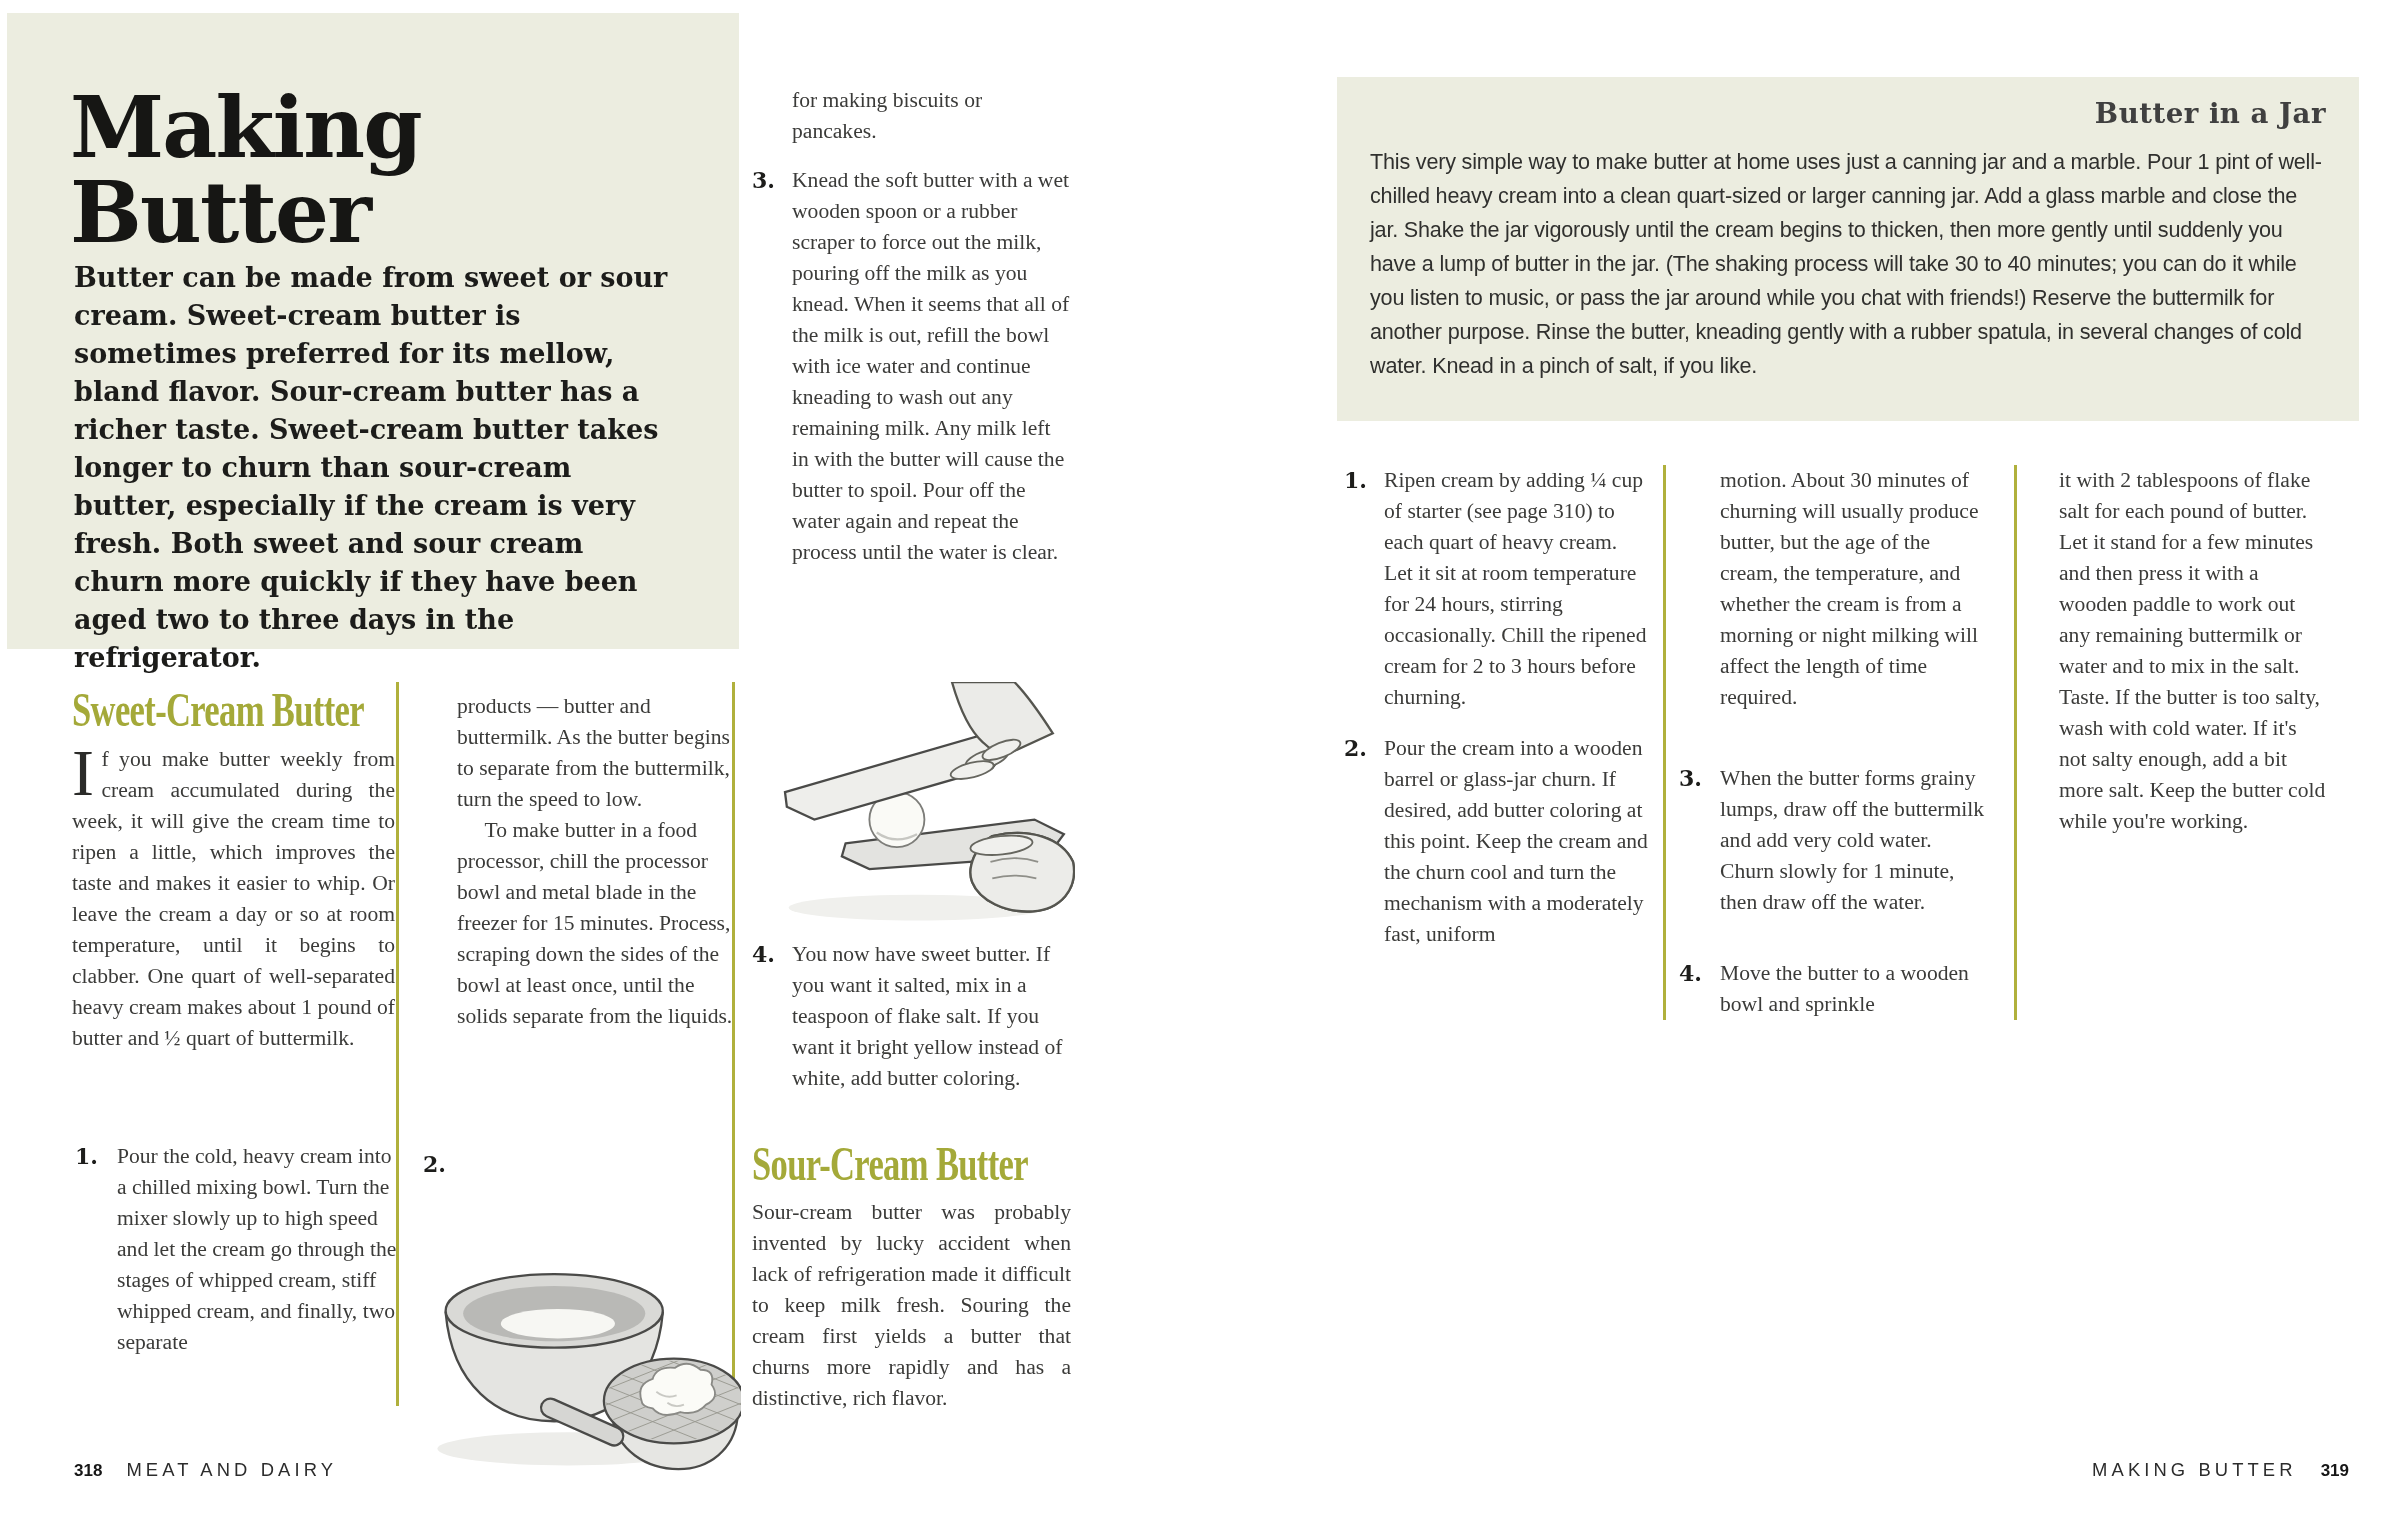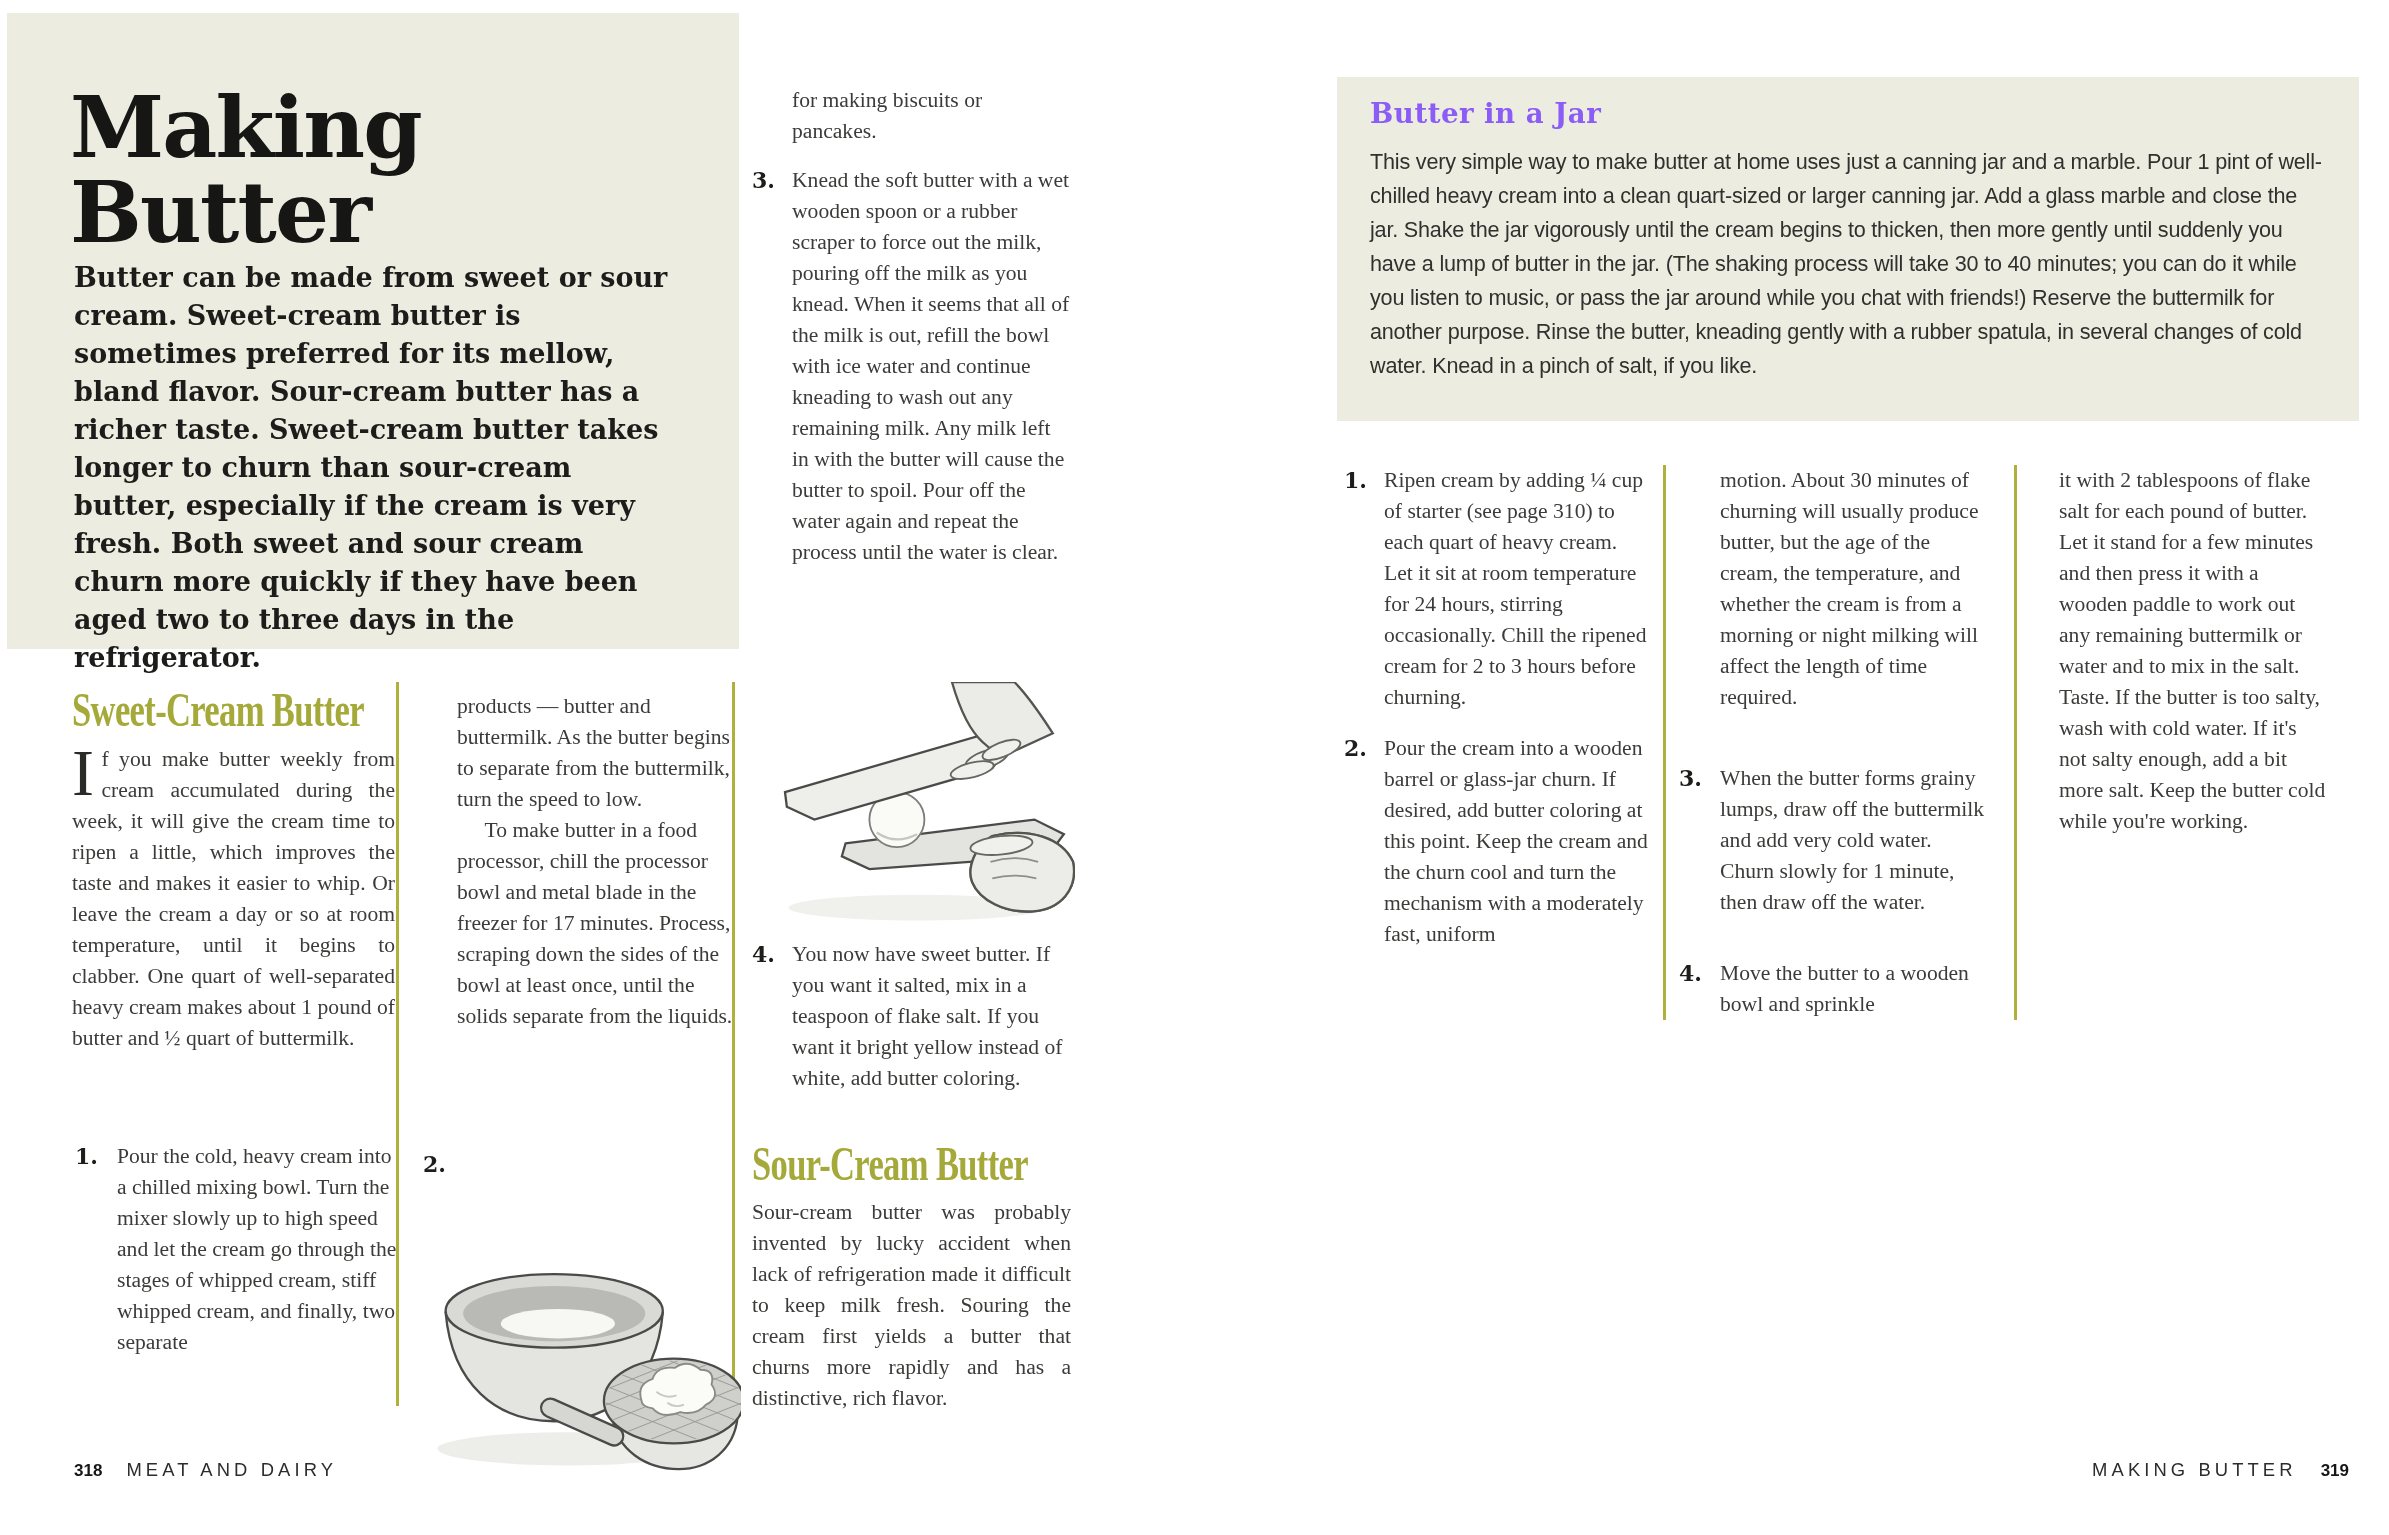--- a/index.html
+++ b/index.html
@@ -18,22 +18,22 @@
   .body-txt{font-size:21.6px;line-height:31px;}
   .just{text-align:justify;}
   .indent{text-indent:27.6px;}
   .dropcap{float:left;font-size:66px;line-height:53px;padding:1.8px 7.4px 0 0;color:#2a2a28;}
   .step{display:flex;}
   .step .num{font-family:"DejaVu Serif", serif;font-weight:bold;font-size:22px;color:#1d1d1b;flex:0 0 auto;}
   .step .txt{flex:1 1 auto;}
   .divider{background:#b0b03c;width:2.8px;}
 
   .jar-box{background:#ecede0;box-sizing:border-box;padding:20px 33px 0 33px;}
-  .jar-title{font-family:"DejaVu Serif", serif;font-weight:bold;font-size:27.6px;color:#8b5cf6;
-             text-align:left;letter-spacing:0.5px;}
+  .jar-title{font-family:"DejaVu Serif", serif;font-weight:bold;font-size:27.6px;color:#404040;
+             text-align:right;letter-spacing:0.5px;}
   .jar-body{font-family:"Liberation Sans", sans-serif;font-size:21.6px;line-height:34px;
             color:#30302e;margin-top:14.7px;letter-spacing:-0.2px;}
 
   .footer{font-family:"Liberation Sans", sans-serif;display:flex;align-items:baseline;}
   .footer .pgnum{font-weight:bold;font-size:17px;color:#161616;}
   .footer .section{font-size:18.4px;letter-spacing:4.1px;color:#2c2c2c;}
   .gap26{width:24px;flex:0 0 auto;}
 
   svg{display:block;}
 </style>
@@ -60,21 +60,21 @@
     <span class="dropcap">I</span><span>f you make butter weekly from cream accumulated during the week, it will give the cream time to ripen a little, which improves the taste and makes it easier to whip. Or leave the cream a day or so at room temperature, until it begins to clabber. One quart of well-separated heavy cream makes about 1 pound of butter and ½ quart of buttermilk.</span>
   </div>
 
   <div class="abs step body-txt" style="left:75px;top:1141px;width:322px;">
     <div class="num" style="width:42px;">1.</div>
     <div class="txt">Pour the cold, heavy cream into a chilled mixing bowl. Turn the mixer slowly up to high speed and let the cream go through the stages of whipped cream, stiff whipped cream, and finally, two separate</div>
   </div>
 
   <div class="abs body-txt" style="left:457px;top:691px;width:285px;">
     <div>products — butter and buttermilk. As the butter begins to separate from the buttermilk, turn the speed to low.</div>
-    <div class="indent">To make butter in a food processor, chill the processor bowl and metal blade in the freezer for 17 minutes. Process, scraping down the sides of the bowl at least once, until the solids separate from the liquids.</div>
+    <div class="indent">To make butter in a food processor, chill the processor bowl and metal blade in the freezer for 15 minutes. Process, scraping down the sides of the bowl at least once, until the solids separate from the liquids.</div>
   </div>
 
   <div class="abs step body-txt" style="left:423px;top:1149px;width:319px;">
     <div class="num" style="width:37px;">2.</div>
   </div>
 
   <svg class="abs" style="left:430px;top:1239px;" width="311" height="232" viewBox="0 0 338 252" role="img">
     <ellipse cx="150" cy="228" rx="142" ry="18" fill="#ededea"></ellipse>
 
     <path d="M 17,80 C 24,158 72,198 135,198 C 198,198 246,158 253,80 Z" fill="#e4e4e1" stroke="#4a4a48" stroke-width="2.5"></path>

